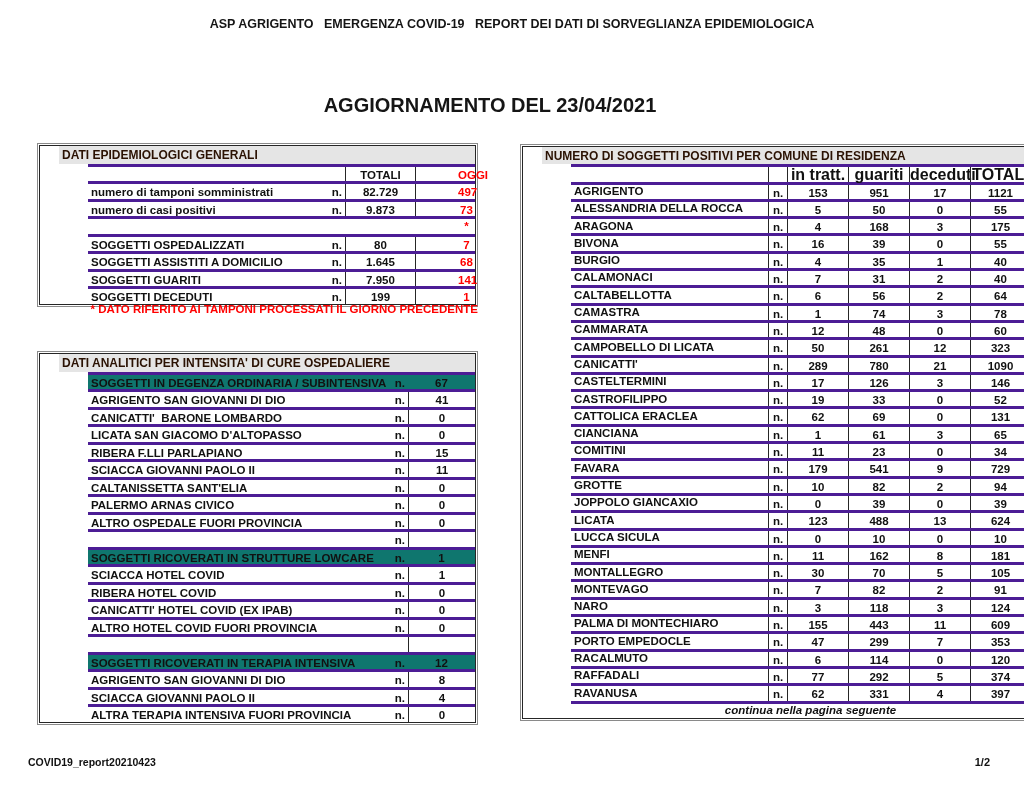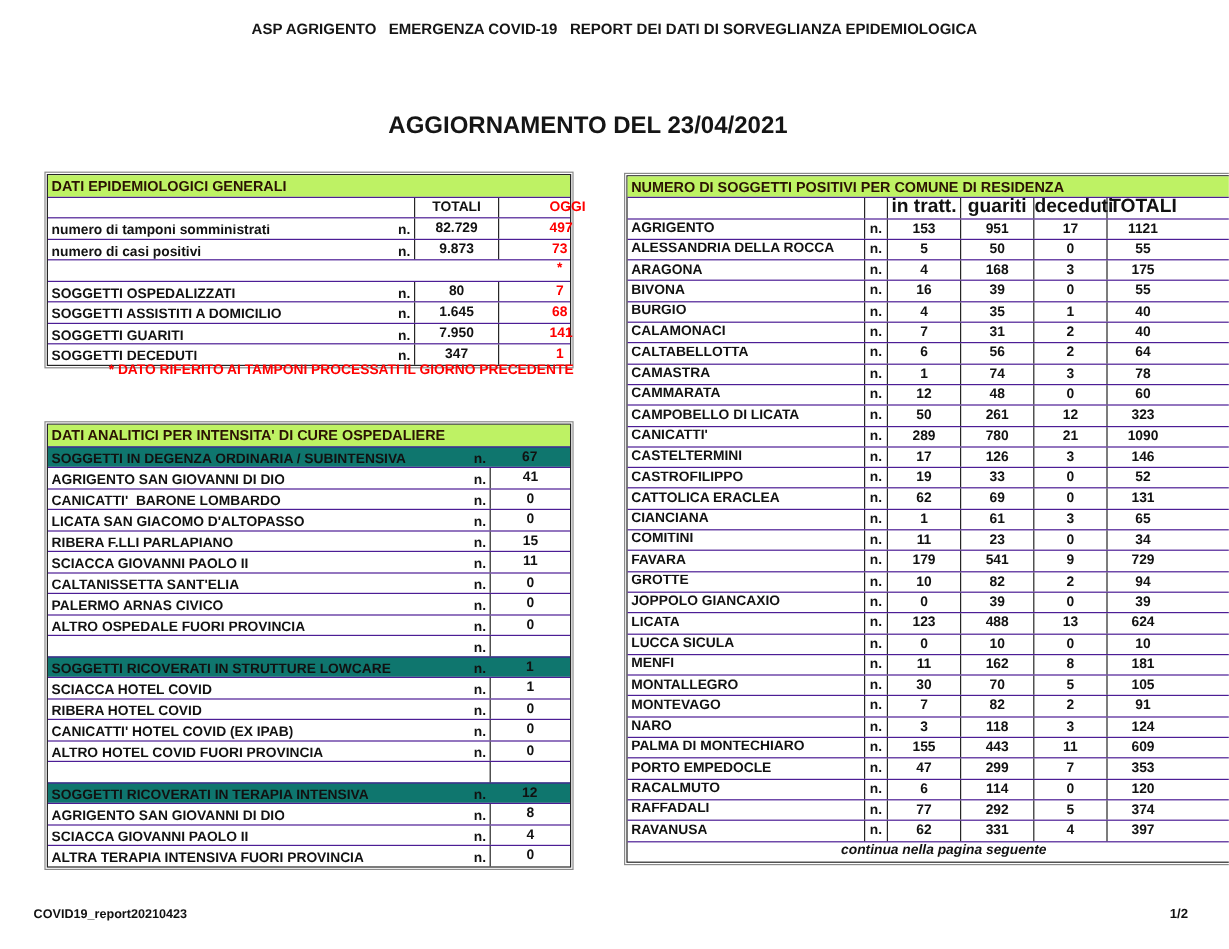--- a/index.html
+++ b/index.html
@@ -11,23 +11,23 @@
     text-align: center; font-weight: bold; font-size: 12.5px; white-space: pre; color: #151515;
   }
   .doc-title {
     position: absolute; top: 94px; left: 0; width: 980px;
     text-align: center; font-weight: bold; font-size: 20px; color: #151515;
   }
 
   .tbl-wrap { position: absolute; border: 1px solid #8a8a8a; padding: 1px; background: #fff; }
   .tbl { border: 1px solid #262626; width: 100%; }
   .r { display: flex; align-items: center; font-weight: bold; font-size: 11.5px; line-height: 1; }
-  .r + .r { border-top: 1px solid #4c1d95; }
-
-  .title-row { background: #bef264; color: #2b1203; padding-left: 3px; font-size: 12px; }
+  .r + .r { border-top: 3px solid #4c1d95; margin-left: 48px; }
+
+  .title-row { background: #e5e5e5; color: #2b1203; padding-left: 3px; font-size: 12px; margin-left: 19px; }
   .summary-row { background: #0f766e; }
 
   .lbl { white-space: pre; overflow: hidden; }
   .lblcell { flex: 1; display: flex; justify-content: space-between; align-items: flex-end; padding: 0 3px 0 3px; height: 100%; }
   .vsep { border-left: 1px solid #262626; }
   .ctr { text-align: center; }
   .red { color: #FF0000; }
 
   
   .t1 { left: 37px; top: 143px; width: 441px; }
@@ -113,21 +113,21 @@
             <div class="lbl">n.</div>
           </div>
           <div class="col-tot ctr vsep">7.950</div>
           <div class="col-oggi ctr vsep red">141</div>
         </div>
         <div class="r">
           <div class="lblcell">
             <div class="lbl">SOGGETTI DECEDUTI</div>
             <div class="lbl">n.</div>
           </div>
-          <div class="col-tot ctr vsep">347</div>
+          <div class="col-tot ctr vsep">199</div>
           <div class="col-oggi ctr vsep red">1</div>
         </div>
       </div>
   </div>
 
   <div class="note">* DATO RIFERITO AI TAMPONI PROCESSATI IL GIORNO PRECEDENTE</div>
 
   <div class="tbl-wrap t2">
     <div class="tbl" id="t2">
         <div class="r title-row">DATI ANALITICI PER INTENSITA' DI CURE OSPEDALIERE</div>

